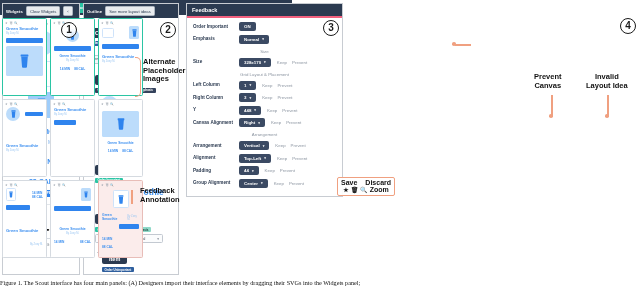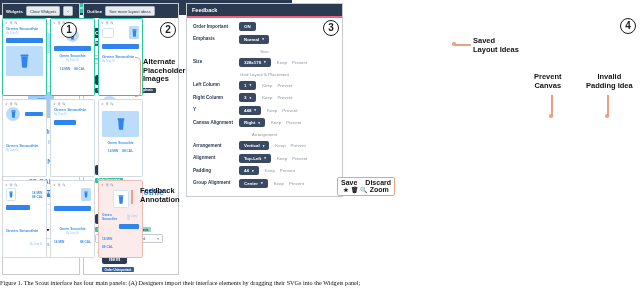--- a/index.html
+++ b/index.html
@@ -651,32 +651,30 @@
           </div>
         </div>
       </div>
 
     </div>
     <div class="circ-num" style="right:4px; top:18px;">4</div>
   </div>
 
   <div class="leader h" style="left:455px; top:44px; width:16px;"></div>
   <div class="dot" style="left:452px; top:42.3px;"></div>
-  <div class="anno" style="left:473px; top:37px; font-size:7.5px; white-space:pre-line;">Saved
-Layout Ideas</div>
 
   <div class="leader v" style="left:551px; top:95px; height:22px;"></div>
   <div class="dot" style="left:549.3px; top:114px;"></div>
   <div class="anno" style="left:534px; top:73px; font-size:7.5px; white-space:pre-line; text-align:center;">Prevent
 Canvas</div>
 
   <div class="leader v" style="left:607px; top:95px; height:22px;"></div>
   <div class="dot" style="left:605.3px; top:114px;"></div>
   <div class="anno" style="left:586px; top:73px; font-size:7.5px; white-space:pre-line; text-align:center;">Invalid
-Padding Idea</div>
+Layout Idea</div>
 
   <div class="callout" style="left:337px; top:177px;">
     <div class="toprow">
       <span>Save</span>
       <span>Discard</span>
     </div>
     <div class="botrow">
       <span class="ic">★</span>
       <span class="ic">🗑</span>
       <span class="ic">🔍</span>

